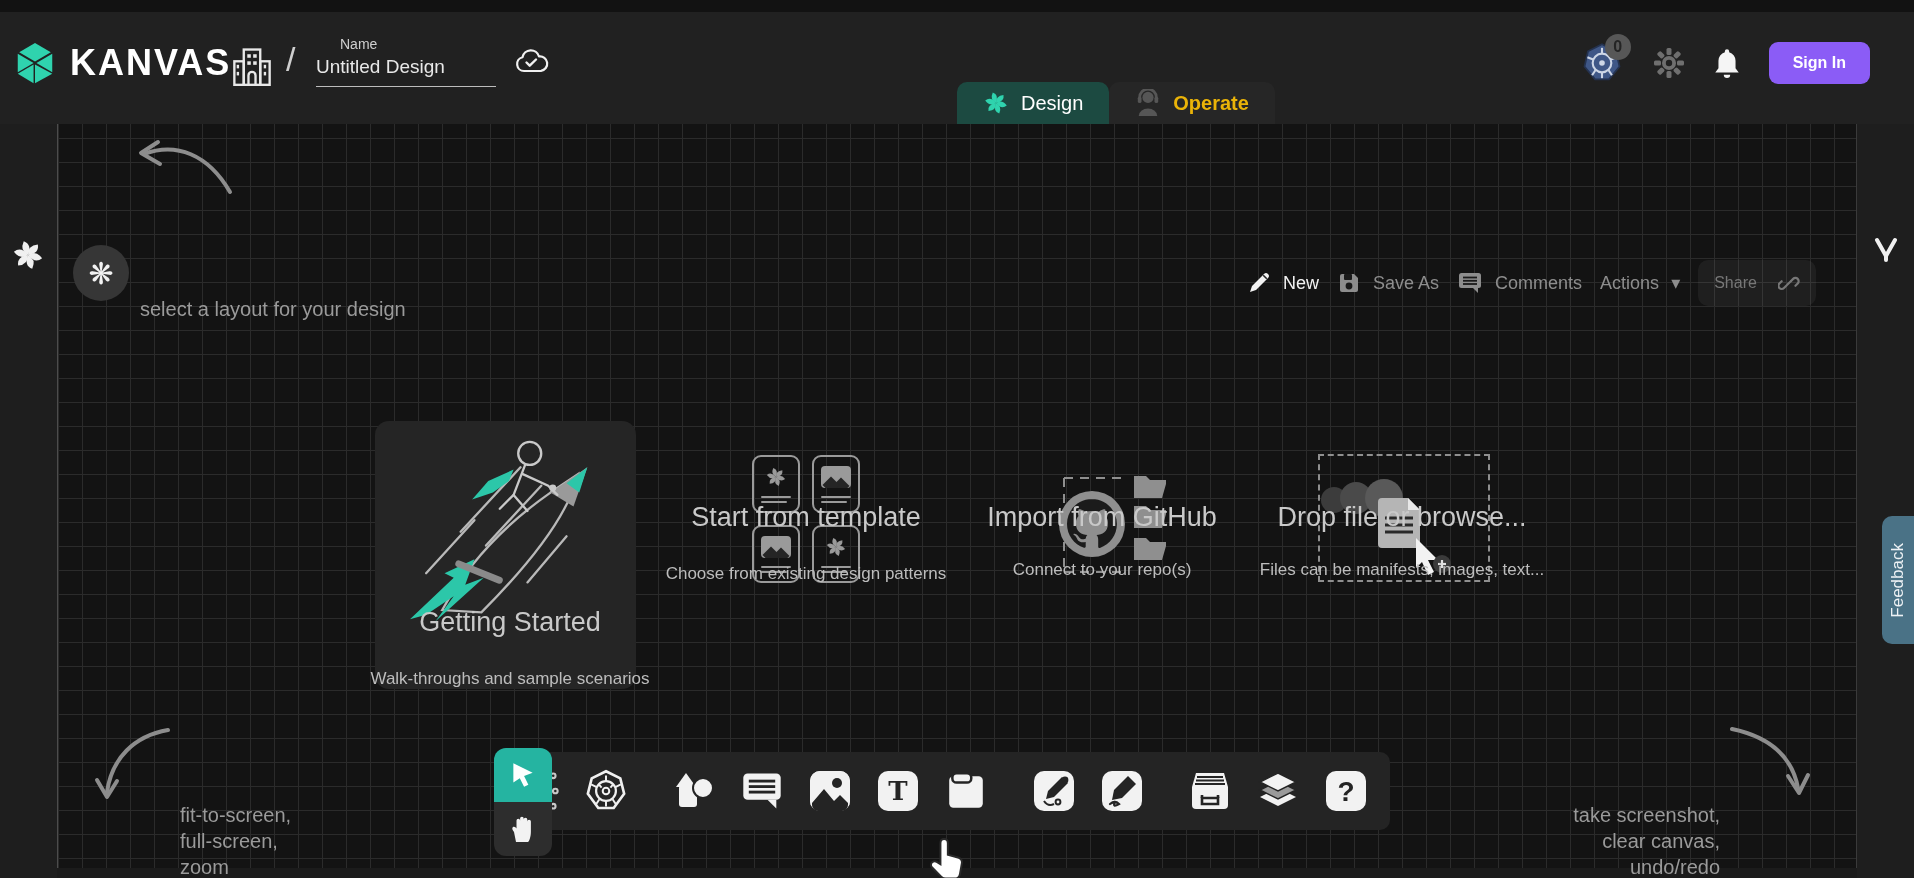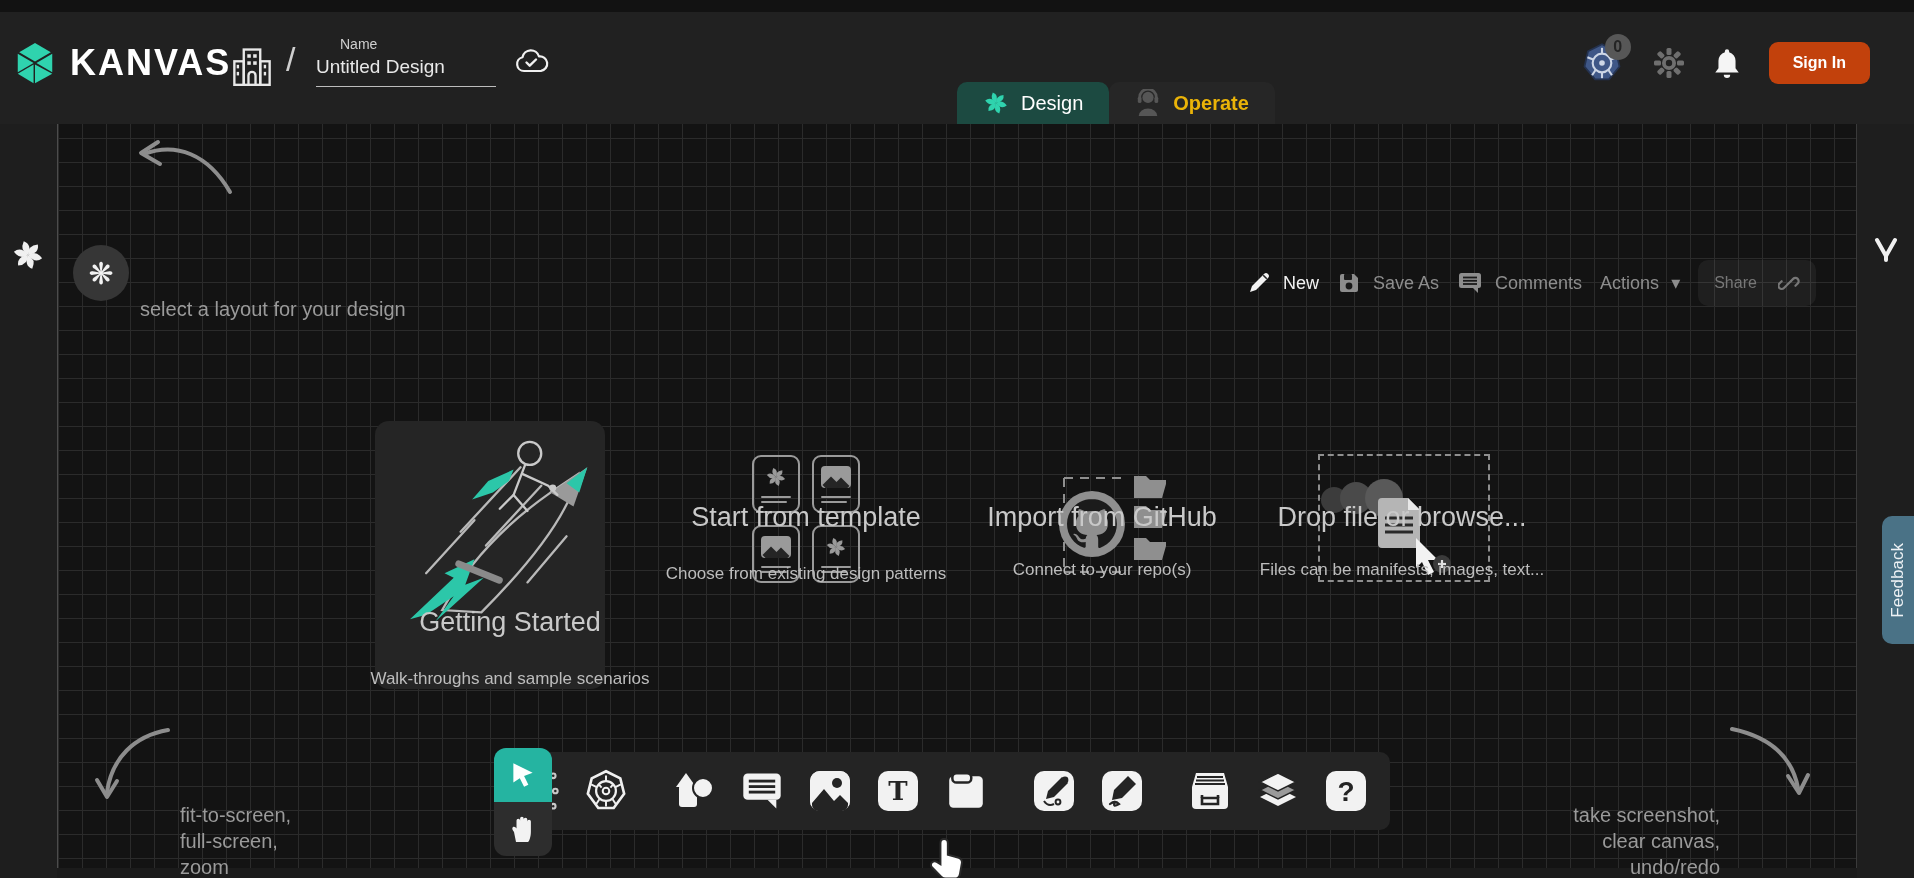--- a/index.html
+++ b/index.html
@@ -23,21 +23,21 @@
   .cloud-icon { position:absolute; left:515px; top:36px; }
 
   .tabs { position:absolute; left:957px; top:70px; display:flex; }
   .tab { height:42px; display:flex; align-items:center; gap:12px; padding:0 26px; border-radius:10px 10px 0 0; font-size:20px; }
   .tab.active { background:#1c4a41; color:#fff; }
   .tab.inactive { background:#262626; color:#eab308;font-weight:bold; }
 
   .header-right { position:absolute; right:44px; top:30px; display:flex; align-items:center; gap:28px; }
   .kube-badge-wrap { position:relative; width:44px; height:42px; }
   .count-badge { position:absolute; right:-6px; top:-8px; width:26px; height:26px; border-radius:50%; background:#575757; color:#242424; font-size:16px; font-weight:bold; display:flex; align-items:center; justify-content:center; }
-  .signin-btn { background:#c2410c; color:#fff; font-size:16px; font-weight:bold; border:none; border-radius:9px; padding:12px 24px; cursor:pointer; }
+  .signin-btn { background:#8b5cf6; color:#fff; font-size:16px; font-weight:bold; border:none; border-radius:9px; padding:12px 24px; cursor:pointer; }
 
   
   #canvas {
     position:absolute; left:0; top:112px; width:1914px; height:766px;
     border-top:2px solid #1a6355;
     background-color:#121212;
   }
   #grid {
     position:absolute; left:57px; top:0; width:1800px; height:754px;
     background-image:
@@ -55,21 +55,21 @@
   .ct-item { display:flex; align-items:center; gap:12px; font-size:18px; color:#8d8d8d; cursor:pointer; }
   .ct-item.primary { color:#f2f2f2; }
   .share-pill { display:flex; align-items:center; justify-content:space-between; width:118px; height:46px; border-radius:10px; background:rgba(255,255,255,0.05); padding:0 16px; color:#777; font-size:16px; cursor:pointer; }
 
   
   .layout-btn { position:absolute; left:73px; top:131px; width:56px; height:56px; border-radius:50%; background:#363636; color:#f2f2f2; font-size:30px; display:flex; align-items:center; justify-content:center; cursor:pointer; }
   .hint-text { color:#9a9a9a; font-size:20px; }
   #layout-hint { position:absolute; left:140px; top:184px; }
 
   
-  .card1 { position:absolute; left:375px; top:307px; width:230px; height:268px; background:#252525; border-radius:14px; cursor:pointer; }
+  .card1 { position:absolute; left:375px; top:307px; width:261px; height:268px; background:#252525; border-radius:14px; cursor:pointer; }
   .col-title { position:absolute; width:340px; text-align:center; font-size:27px; color:#c9c9c9; }
   .col-sub { position:absolute; width:360px; text-align:center; font-size:17px; color:#bdbdbd;margin-top:20px; }
 
   .tile-grid { position:absolute; left:752px; top:341px; display:grid; grid-template-columns:48px 48px; grid-gap:12px; cursor:pointer; }
   .tpl-tile { width:48px; height:58px; border:2px solid #9a9a9a; border-radius:9px; display:flex; flex-direction:column; align-items:center; justify-content:center; gap:5px; color:#9a9a9a; }
   .tpl-lines { width:30px; }
   .tpl-lines div { height:2px; background:#9a9a9a; margin-top:3px; border-radius:1px; }
   .tpl-lines div:first-child { width:30px; } .tpl-lines div:last-child { width:26px; }
   .tpl-img { width:30px; height:22px; background:#9a9a9a; border-radius:4px; position:relative; overflow:hidden; }
   .tpl-img:after { content:""; position:absolute; left:4px; bottom:-3px; width:12px; height:12px; background:#252525; transform:rotate(45deg); }

